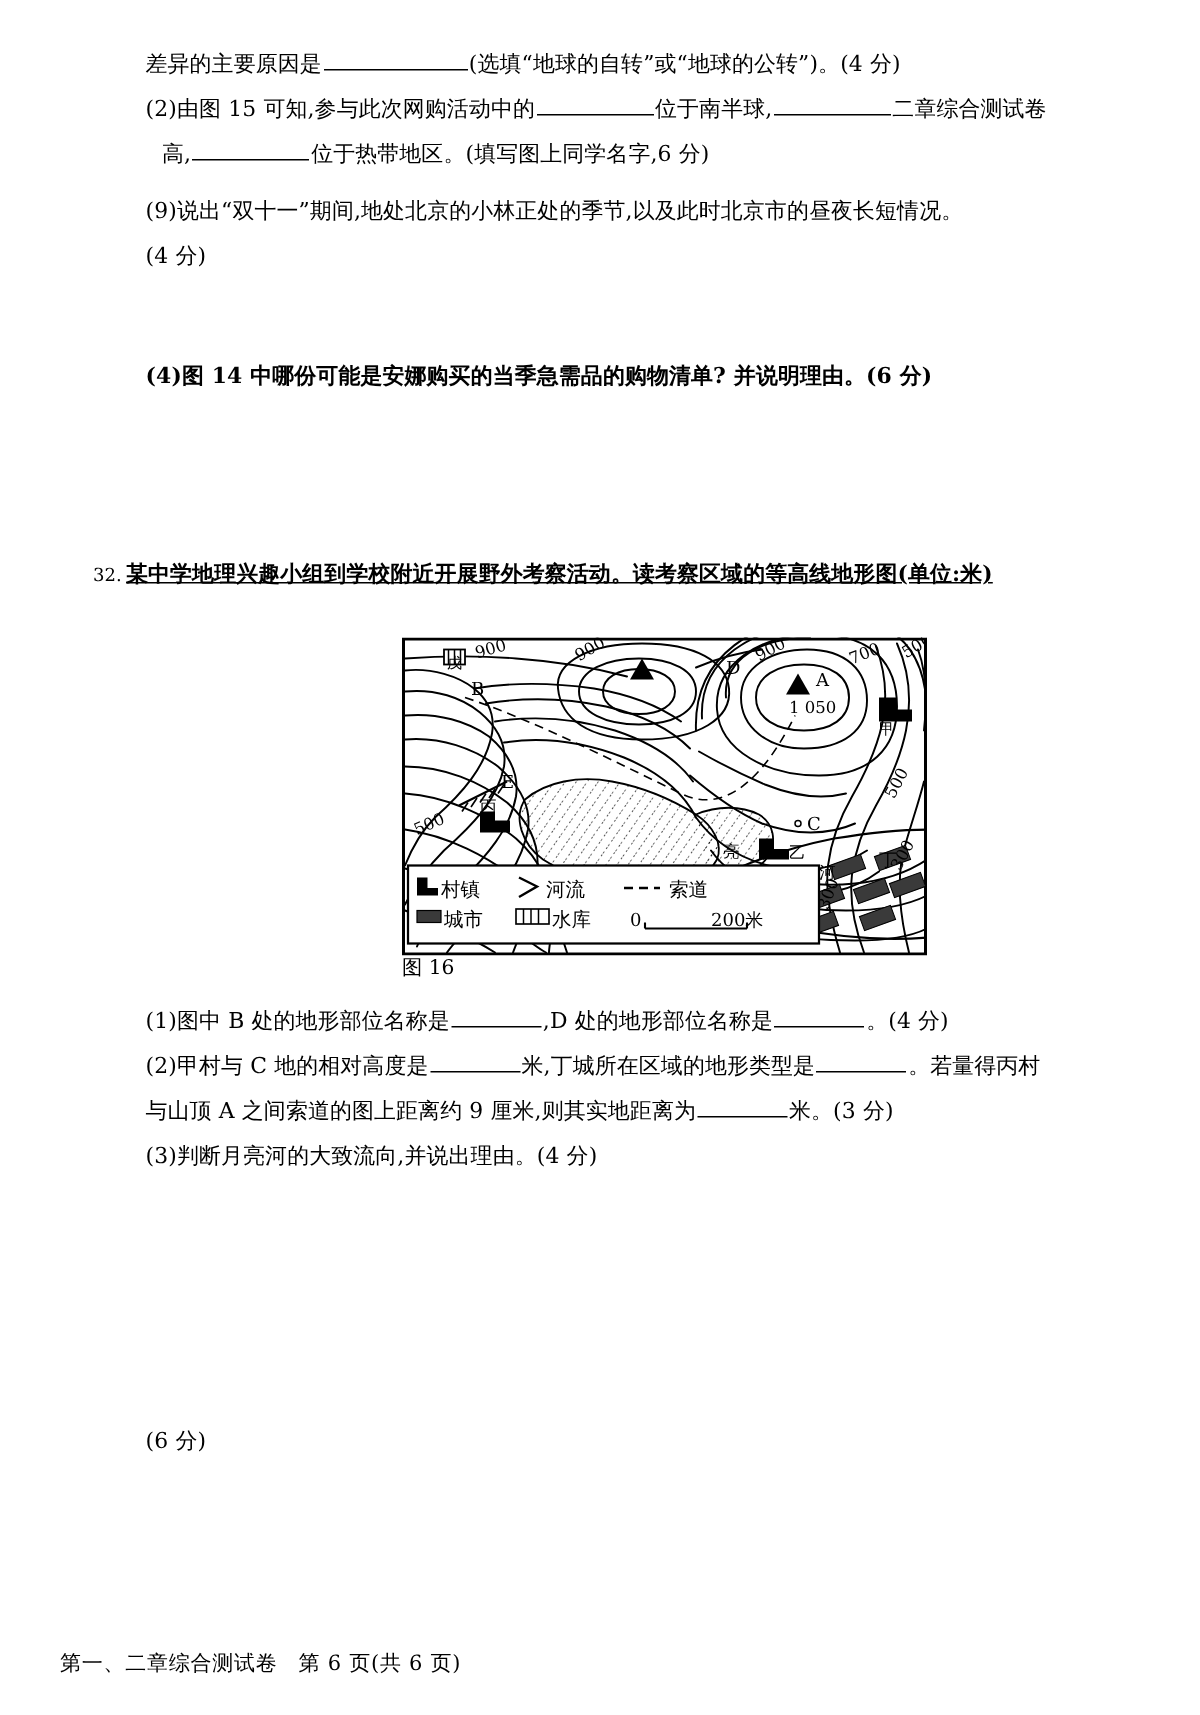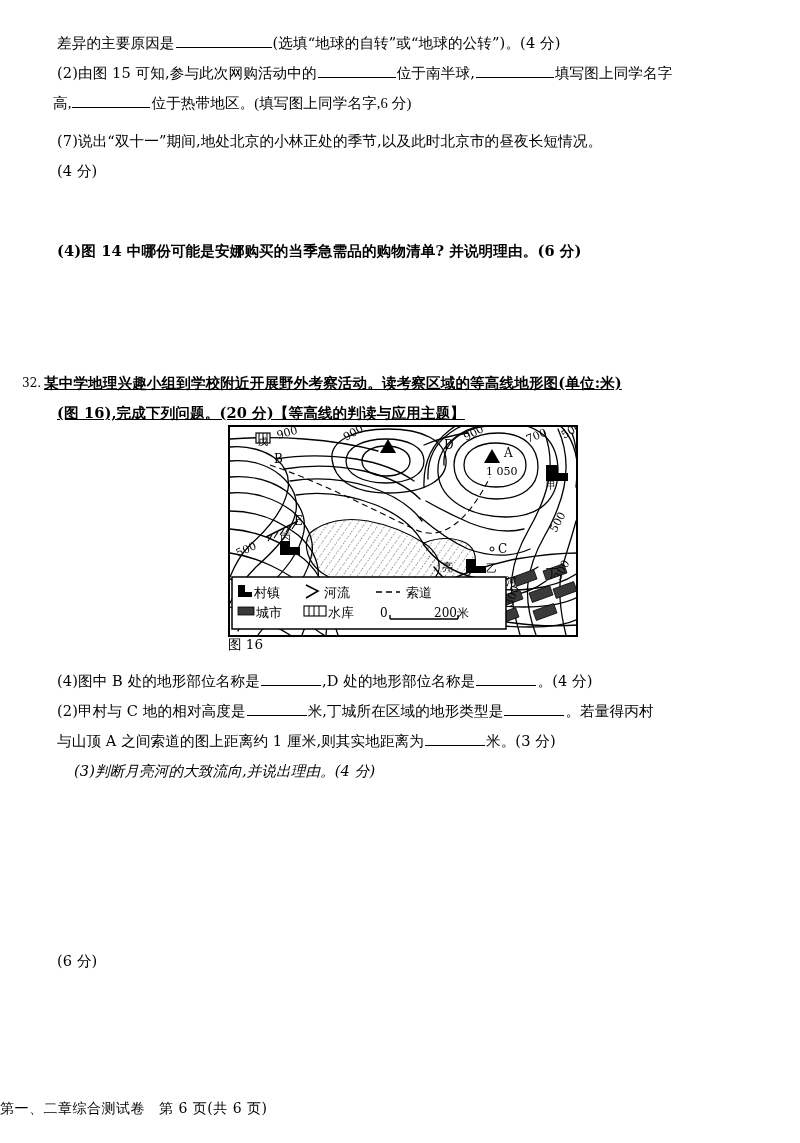--- a/index.html
+++ b/index.html
@@ -4,21 +4,21 @@
 <style>
   html,body{margin:0;padding:0;}
   body{
     width:800px;height:1143px;
     background:#ffffff;
     font-family:"DejaVu Serif","Liberation Serif",serif;
     color:#000;
     position:relative;
     overflow:hidden;
   }
-  .page{position:absolute;inset:0;}
+  .page{position:absolute;inset:0;margin-left:40px;}
 
   
   .para{
     position:absolute;
     font-size:14.6px;
     line-height:30px;
     letter-spacing:0.1px;
     white-space:nowrap;
   }
   .blank{
@@ -60,37 +60,34 @@
 </head>
 <body>
 
 <div class="page">
 
   <div class="para" style="left:57px;top:28px;">
     <span>差异的主要原因是</span><span class="blank b-xl"></span><span>(选填“地球的自转”或“地球的公转”)。(4 分)</span>
   </div>
 
   <div class="para" style="left:57px;top:58px;">
-    <span>(2)由图 15 可知,参与此次网购活动中的</span><span class="blank b-lg"></span><span>位于南半球,</span><span class="blank b-lg"></span><span>填写图上同学名字</span>
-  </div>
-
-  <div class="para" style="left:53px;top:88px;font-family:Liberation Serif, serif;">
+    <span>(2)由图 15 可知,参与此次网购活动中的</span><span class="blank b-lg"></span><span>位于南半球,</span><span class="blank b-lg"></span><span>二章综合测试卷</span>
+  </div>
+
+  <div class="para" style="left:68px;top:88px;">
     <span>高,</span><span class="blank b-lg"></span><span>位于热带地区。(填写图上同学名字,6 分)</span>
   </div>
 
-  <div class="para" style="left:57px;top:126px;">(7)说出“双十一”期间,地处北京的小林正处的季节,以及此时北京市的昼夜长短情况。</div>
+  <div class="para" style="left:57px;top:126px;">(9)说出“双十一”期间,地处北京的小林正处的季节,以及此时北京市的昼夜长短情况。</div>
   <div class="para" style="left:57px;top:156px;">(4 分)</div>
 
   <div class="para" style="left:57px;top:236px;font-weight:bold;">(4)图 14 中哪份可能是安娜购买的当季急需品的购物清单? 并说明理由。(6 分)</div>
 
   <div class="qnum" style="left:22px;top:368px;">32.</div>
   <div class="para bold-topic" style="left:44px;top:368px;font-weight:bold;">某中学地理兴趣小组到学校附近开展野外考察活动。读考察区域的等高线地形图(单位:米)</div>
-  <div class="para" style="left:57px;top:398px;">
-    <span class="bold-topic">(图 16),完成下列问题。(20 分)</span><span class="bold-topic">【等高线的判读与应用主题】</span>
-  </div>
 
   <svg id="figure-16" viewBox="0 0 350 212">
     <rect x="1" y="1" width="348" height="210" fill="#fff" stroke="#000" stroke-width="2"></rect>
     <g fill="none" stroke="#000" stroke-width="1.3" stroke-linecap="round">
 
       <path d="M2,22 C20,20 38,26 48,34 C58,42 62,52 60,64 C56,86 40,104 22,120 C12,130 6,142 2,152"></path>
       <path d="M2,36 C22,34 40,40 52,50 C64,60 70,72 68,86 C64,108 46,126 28,142 C16,154 8,166 2,178"></path>
       <path d="M2,52 C24,50 44,56 58,66 C72,78 78,92 76,106 C72,128 56,146 40,162 C28,176 16,190 10,206"></path>
       <path d="M2,68 C26,66 48,74 64,86 C80,100 86,114 84,128 C80,150 66,168 52,184 C42,196 34,204 30,210"></path>
       <path d="M2,86 C28,86 52,96 70,110 C86,124 92,140 90,156 C88,178 80,194 74,210"></path>
@@ -246,32 +243,32 @@
         <line x1="162" y1="190" x2="162" y2="194" stroke="#000" stroke-width="1.4"></line>
         <line x1="230" y1="190" x2="230" y2="194" stroke="#000" stroke-width="1.4"></line>
       </g>
       <text x="206" y="192" font-size="12" font-family="DejaVu Serif, serif">200米</text>
     </g>
   </svg>
 
   <div class="fig-caption">图 16</div>
 
   <div class="para" style="left:57px;top:666px;">
-    <span>(4)图中 B 处的地形部位名称是</span><span class="blank b-md"></span><span>,D 处的地形部位名称是</span><span class="blank b-md"></span><span>。(4 分)</span>
+    <span>(1)图中 B 处的地形部位名称是</span><span class="blank b-md"></span><span>,D 处的地形部位名称是</span><span class="blank b-md"></span><span>。(4 分)</span>
   </div>
 
   <div class="para" style="left:57px;top:696px;">
     <span>(2)甲村与 C 地的相对高度是</span><span class="blank b-md"></span><span>米,丁城所在区域的地形类型是</span><span class="blank b-md"></span><span>。若量得丙村</span>
   </div>
 
   <div class="para" style="left:57px;top:726px;">
-    <span>与山顶 A 之间索道的图上距离约 1 厘米,则其实地距离为</span><span class="blank b-md"></span><span>米。(3 分)</span>
-  </div>
-
-  <div class="para" style="left:74px;top:756px;font-style:italic;">(3)判断月亮河的大致流向,并说出理由。(4 分)</div>
+    <span>与山顶 A 之间索道的图上距离约 9 厘米,则其实地距离为</span><span class="blank b-md"></span><span>米。(3 分)</span>
+  </div>
+
+  <div class="para" style="left:57px;top:756px;">(3)判断月亮河的大致流向,并说出理由。(4 分)</div>
 
   <div class="para" style="left:57px;top:946px;">(6 分)</div>
 
   <div class="footer">
     <span>第一、二章综合测试卷</span><span class="sp"></span><span>第 6 页(共 6 页)</span>
   </div>
 
 </div>
 
 </body></html>

